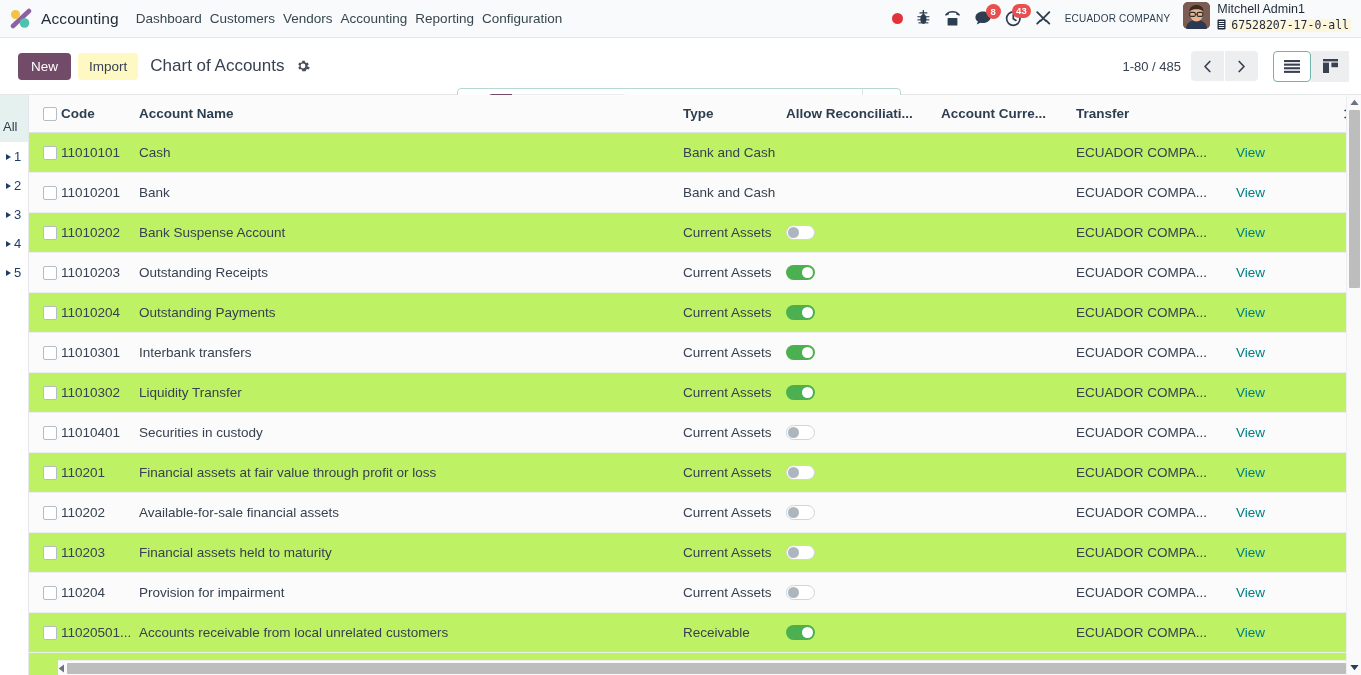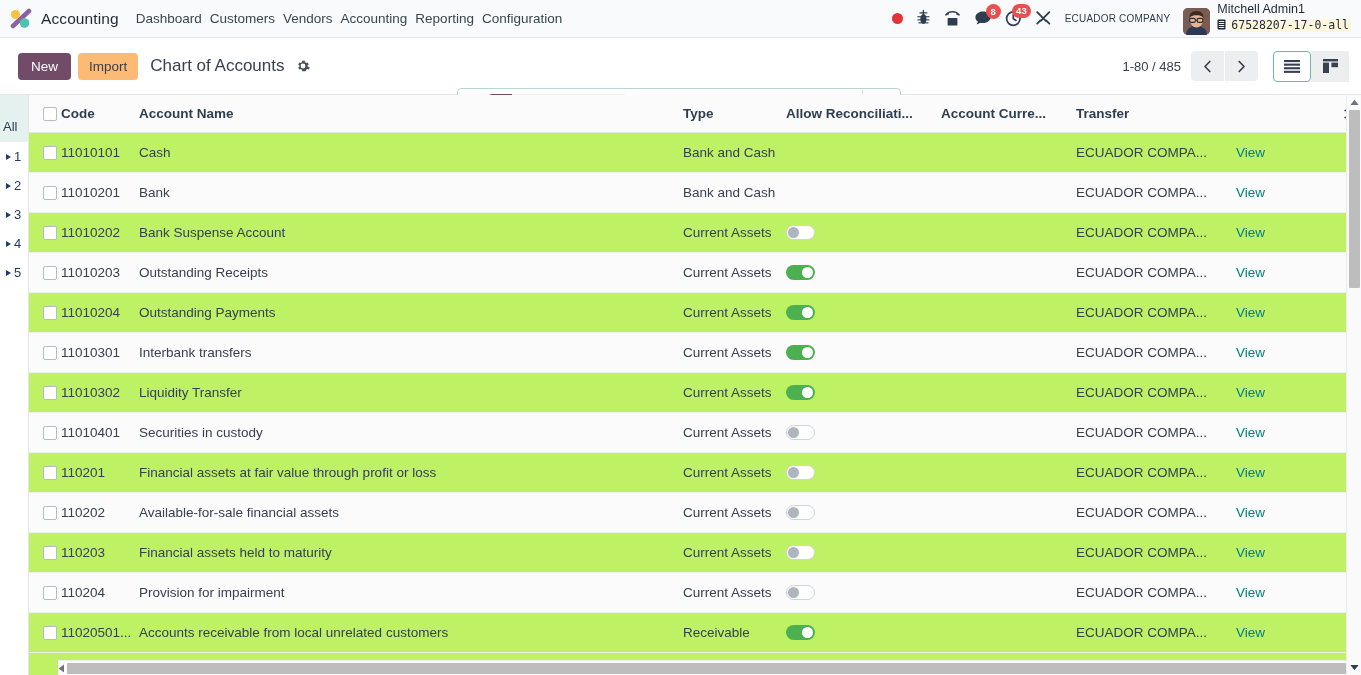--- a/index.html
+++ b/index.html
@@ -40,21 +40,21 @@
     position: absolute; top: -6px; right: -9px;
     background: #e94f4f; color: #fff;
     font-size: 9.5px; line-height: 1;
     padding: 2.5px 4px; border-radius: 8px;
     font-weight: bold; min-width: 15px; text-align: center;
   }
   .company-name {
     font-size: 10px; color: #2c3e50; letter-spacing: .2px;
     cursor: pointer; white-space: nowrap;
   }
-  .user-box { display: flex; align-items: flex-end; gap: 7px; cursor: pointer; }
+  .user-box { display: flex; align-items: flex-start; gap: 7px; cursor: pointer; }
   .avatar {
     width: 27px; height: 27px; border-radius: 5px;
     background: #6d4c41; flex: none; overflow: hidden; position: relative;
   }
   .user-text { display: flex; flex-direction: column; line-height: 1.15; }
   .user-name { font-size: 12.5px; color: #1f2937; }
   .db-line { display: flex; align-items: center; gap: 3px; }
   .db-name {
     font-family: "DejaVu Sans Mono", monospace;
     font-size: 11.5px; color: #1f2937;
@@ -70,21 +70,21 @@
     padding: 0 12px 0 18px;
     position: relative;
   }
   .btn-new {
     background: #714b67; color: #fff;
     border: none; border-radius: 4px;
     font-size: 13.5px; padding: 6px 13px;
     cursor: pointer; font-family: inherit;
   }
   .btn-import {
-    background: #fdba74; color: #374151;
+    background: #fef9c3; color: #374151;
     border: none; border-radius: 4px;
     font-size: 13.5px; padding: 6px 11px;
     margin-left: 7px; cursor: pointer; font-family: inherit;
   }
   .breadcrumb {
     font-size: 17px; color: #374151;
     margin-left: 12px; display: flex; align-items: center; gap: 12px;
   }
   .gear { cursor: pointer; color: #495057; display: flex; align-items: center; }
 

